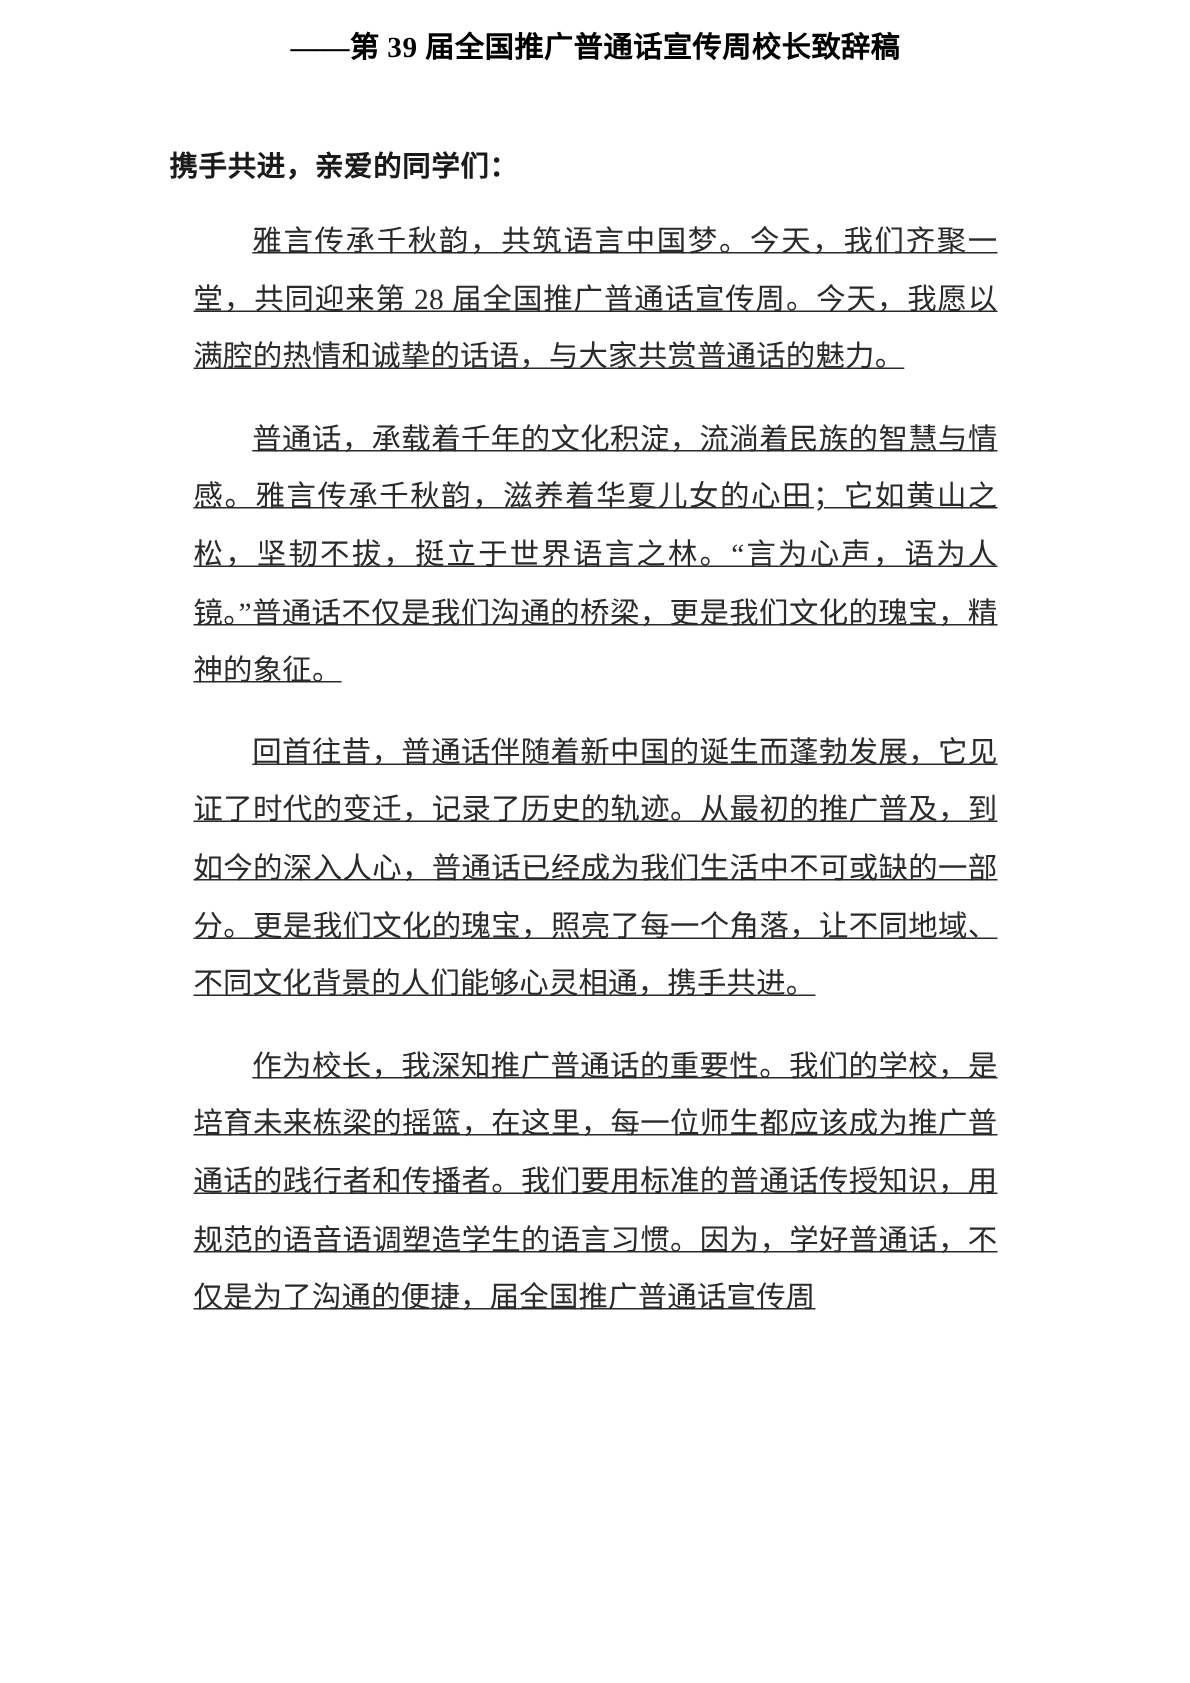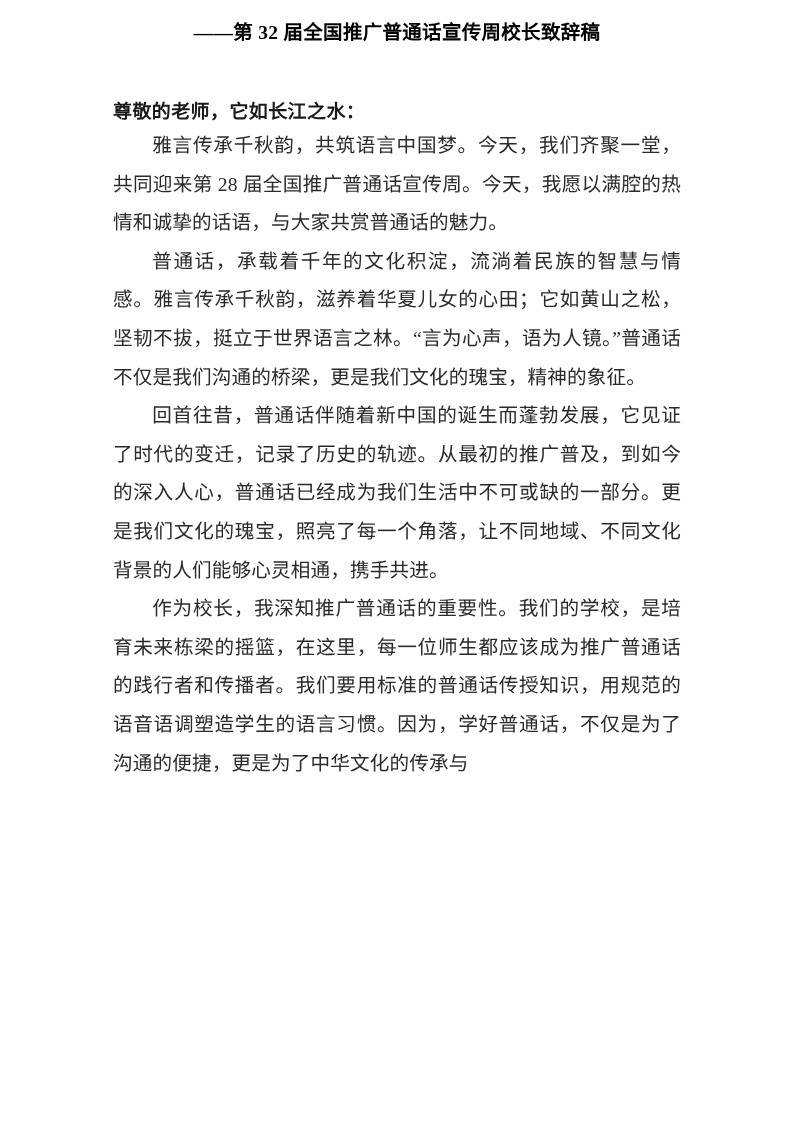--- a/index.html
+++ b/index.html
@@ -62,45 +62,46 @@
     padding-top: 49px;
     text-align: left;
     letter-spacing: 0.4px;
   }
 
   .doc-para {
     font-family: "Liberation Serif", "DejaVu Serif", serif;
     font-size: 19.6px;
     line-height: 38.6px;
     color: #2a2a2a;
-    margin: 0;
+    margin: 16px;
     text-indent: 2em;
     text-align: justify;
     text-justify: inter-character;
     letter-spacing: 0.15px;
     word-break: break-all;
+    text-decoration: underline;
   }
 
   .doc-para:first-of-type {
     margin-top: 9px;
   }
 </style>
 </head>
 <body>
 
 <div class="page">
   <div class="doc-body">
 
 
-    <h2 class="doc-subtitle">——第 32 届全国推广普通话宣传周校长致辞稿</h2>
+    <h2 class="doc-subtitle">——第 39 届全国推广普通话宣传周校长致辞稿</h2>
 
-    <p class="doc-salutation">尊敬的老师，它如长江之水：</p>
+    <p class="doc-salutation">携手共进，亲爱的同学们：</p>
 
     <p class="doc-para">雅言传承千秋韵，共筑语言中国梦。今天，我们齐聚一堂，共同迎来第 28 届全国推广普通话宣传周。今天，我愿以满腔的热情和诚挚的话语，与大家共赏普通话的魅力。</p>
 
     <p class="doc-para">普通话，承载着千年的文化积淀，流淌着民族的智慧与情感。雅言传承千秋韵，滋养着华夏儿女的心田；它如黄山之松，坚韧不拔，挺立于世界语言之林。“言为心声，语为人镜。”普通话不仅是我们沟通的桥梁，更是我们文化的瑰宝，精神的象征。</p>
 
     <p class="doc-para">回首往昔，普通话伴随着新中国的诞生而蓬勃发展，它见证了时代的变迁，记录了历史的轨迹。从最初的推广普及，到如今的深入人心，普通话已经成为我们生活中不可或缺的一部分。更是我们文化的瑰宝，照亮了每一个角落，让不同地域、不同文化背景的人们能够心灵相通，携手共进。</p>
 
-    <p class="doc-para">作为校长，我深知推广普通话的重要性。我们的学校，是培育未来栋梁的摇篮，在这里，每一位师生都应该成为推广普通话的践行者和传播者。我们要用标准的普通话传授知识，用规范的语音语调塑造学生的语言习惯。因为，学好普通话，不仅是为了沟通的便捷，更是为了中华文化的传承与</p>
+    <p class="doc-para">作为校长，我深知推广普通话的重要性。我们的学校，是培育未来栋梁的摇篮，在这里，每一位师生都应该成为推广普通话的践行者和传播者。我们要用标准的普通话传授知识，用规范的语音语调塑造学生的语言习惯。因为，学好普通话，不仅是为了沟通的便捷，届全国推广普通话宣传周</p>
 
   </div>
 </div>
 
 </body></html>

